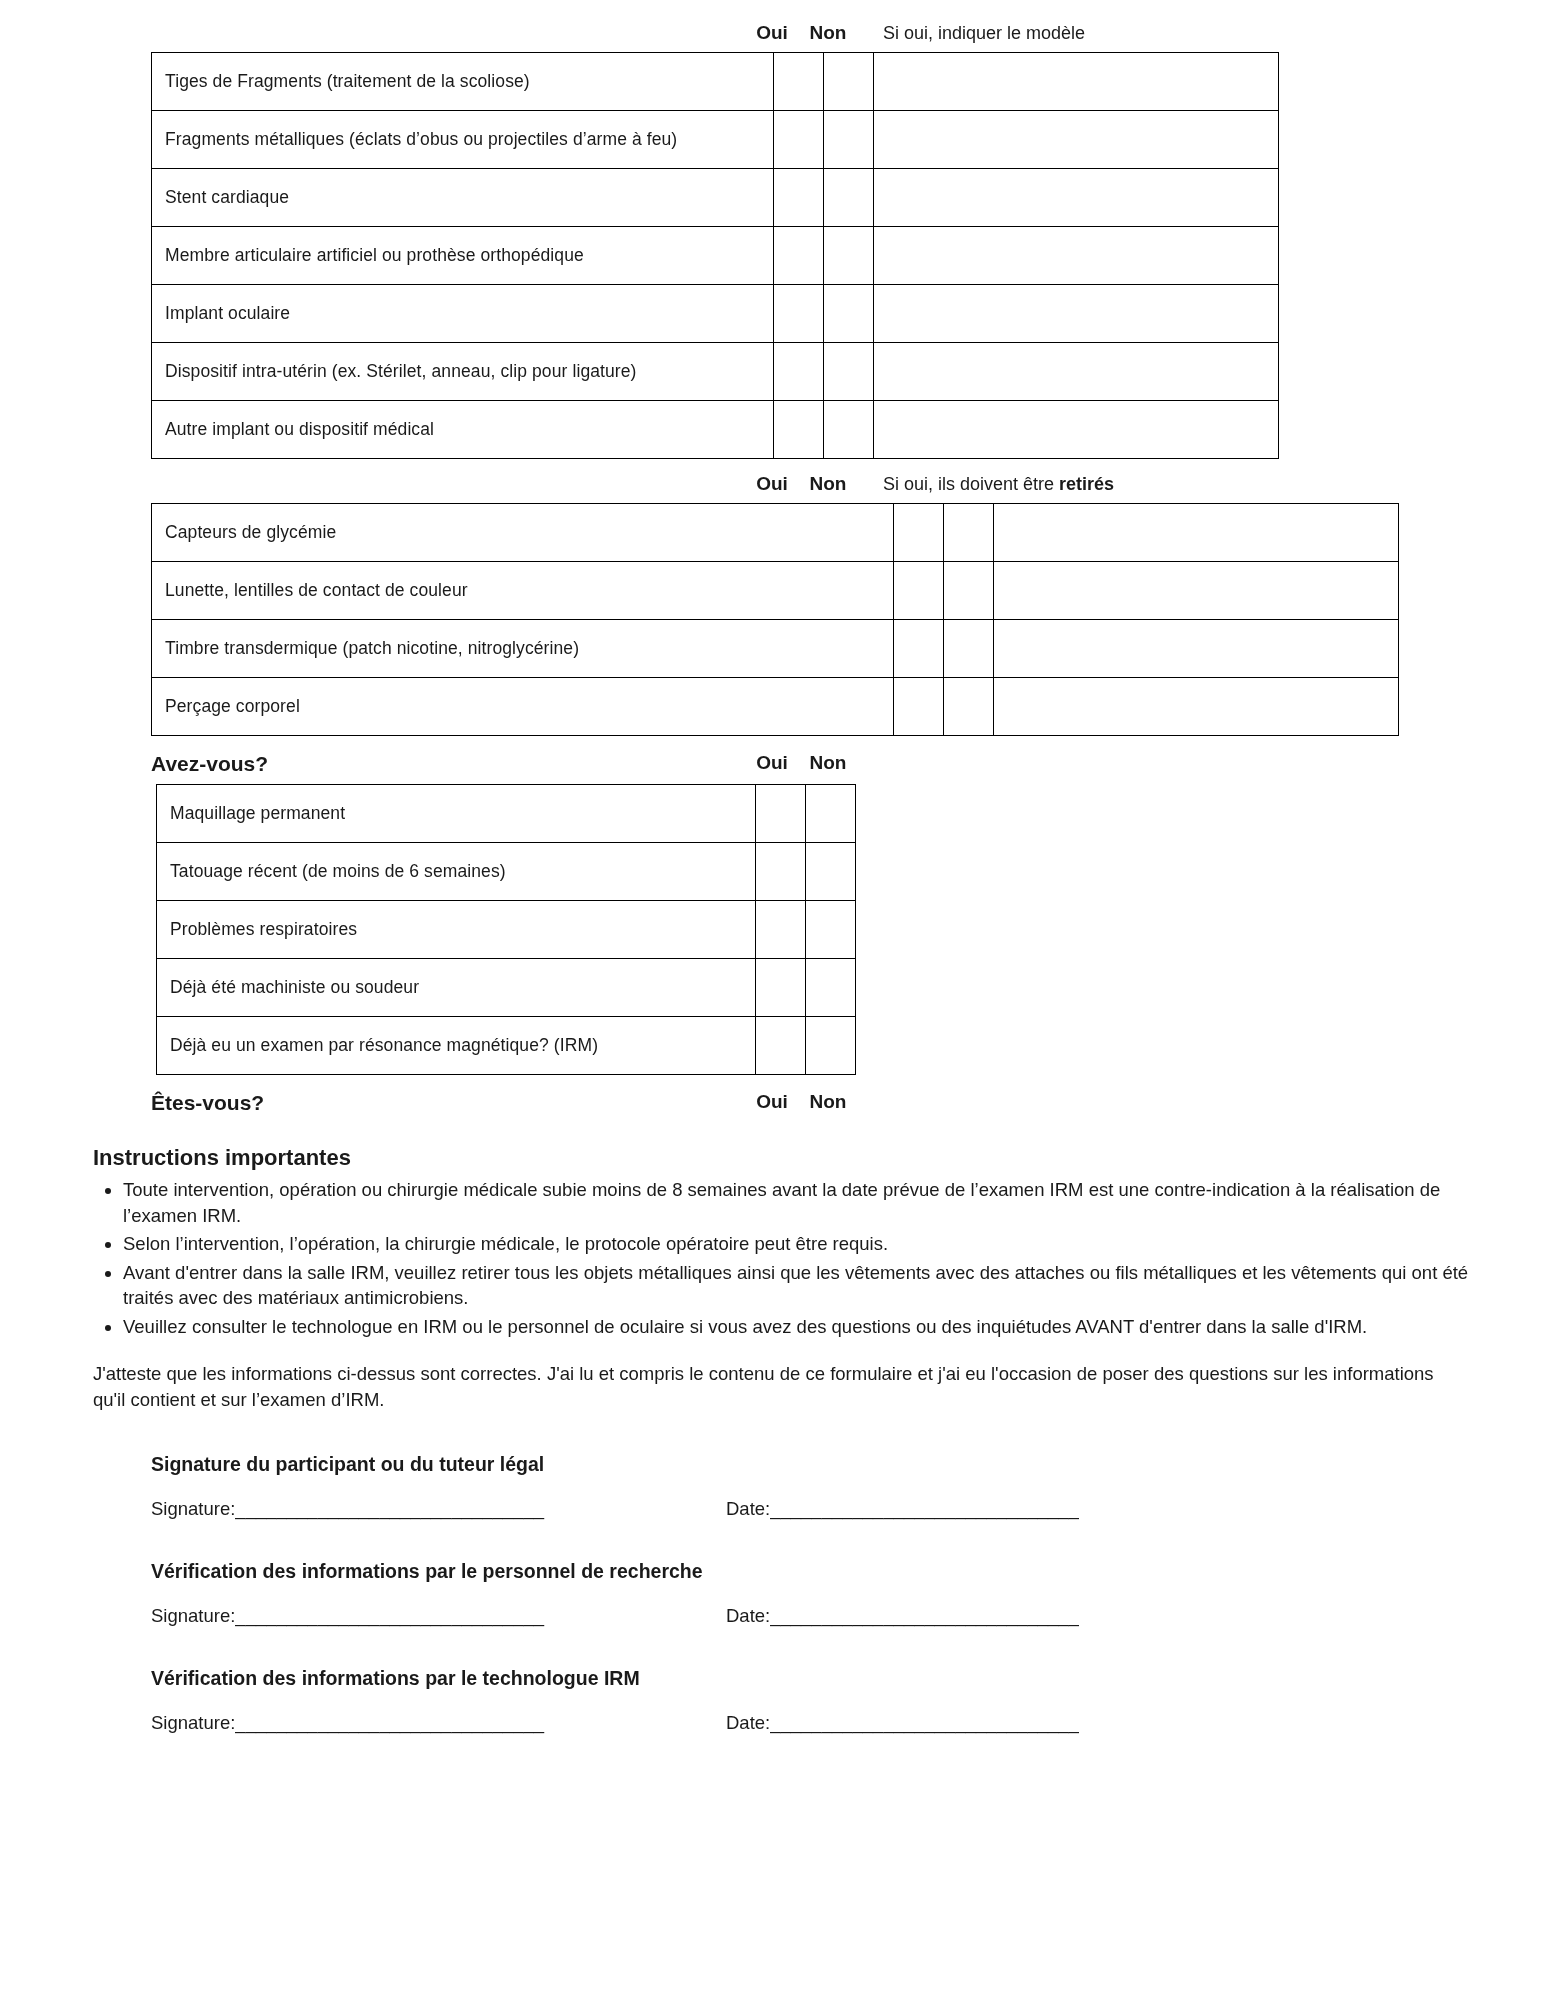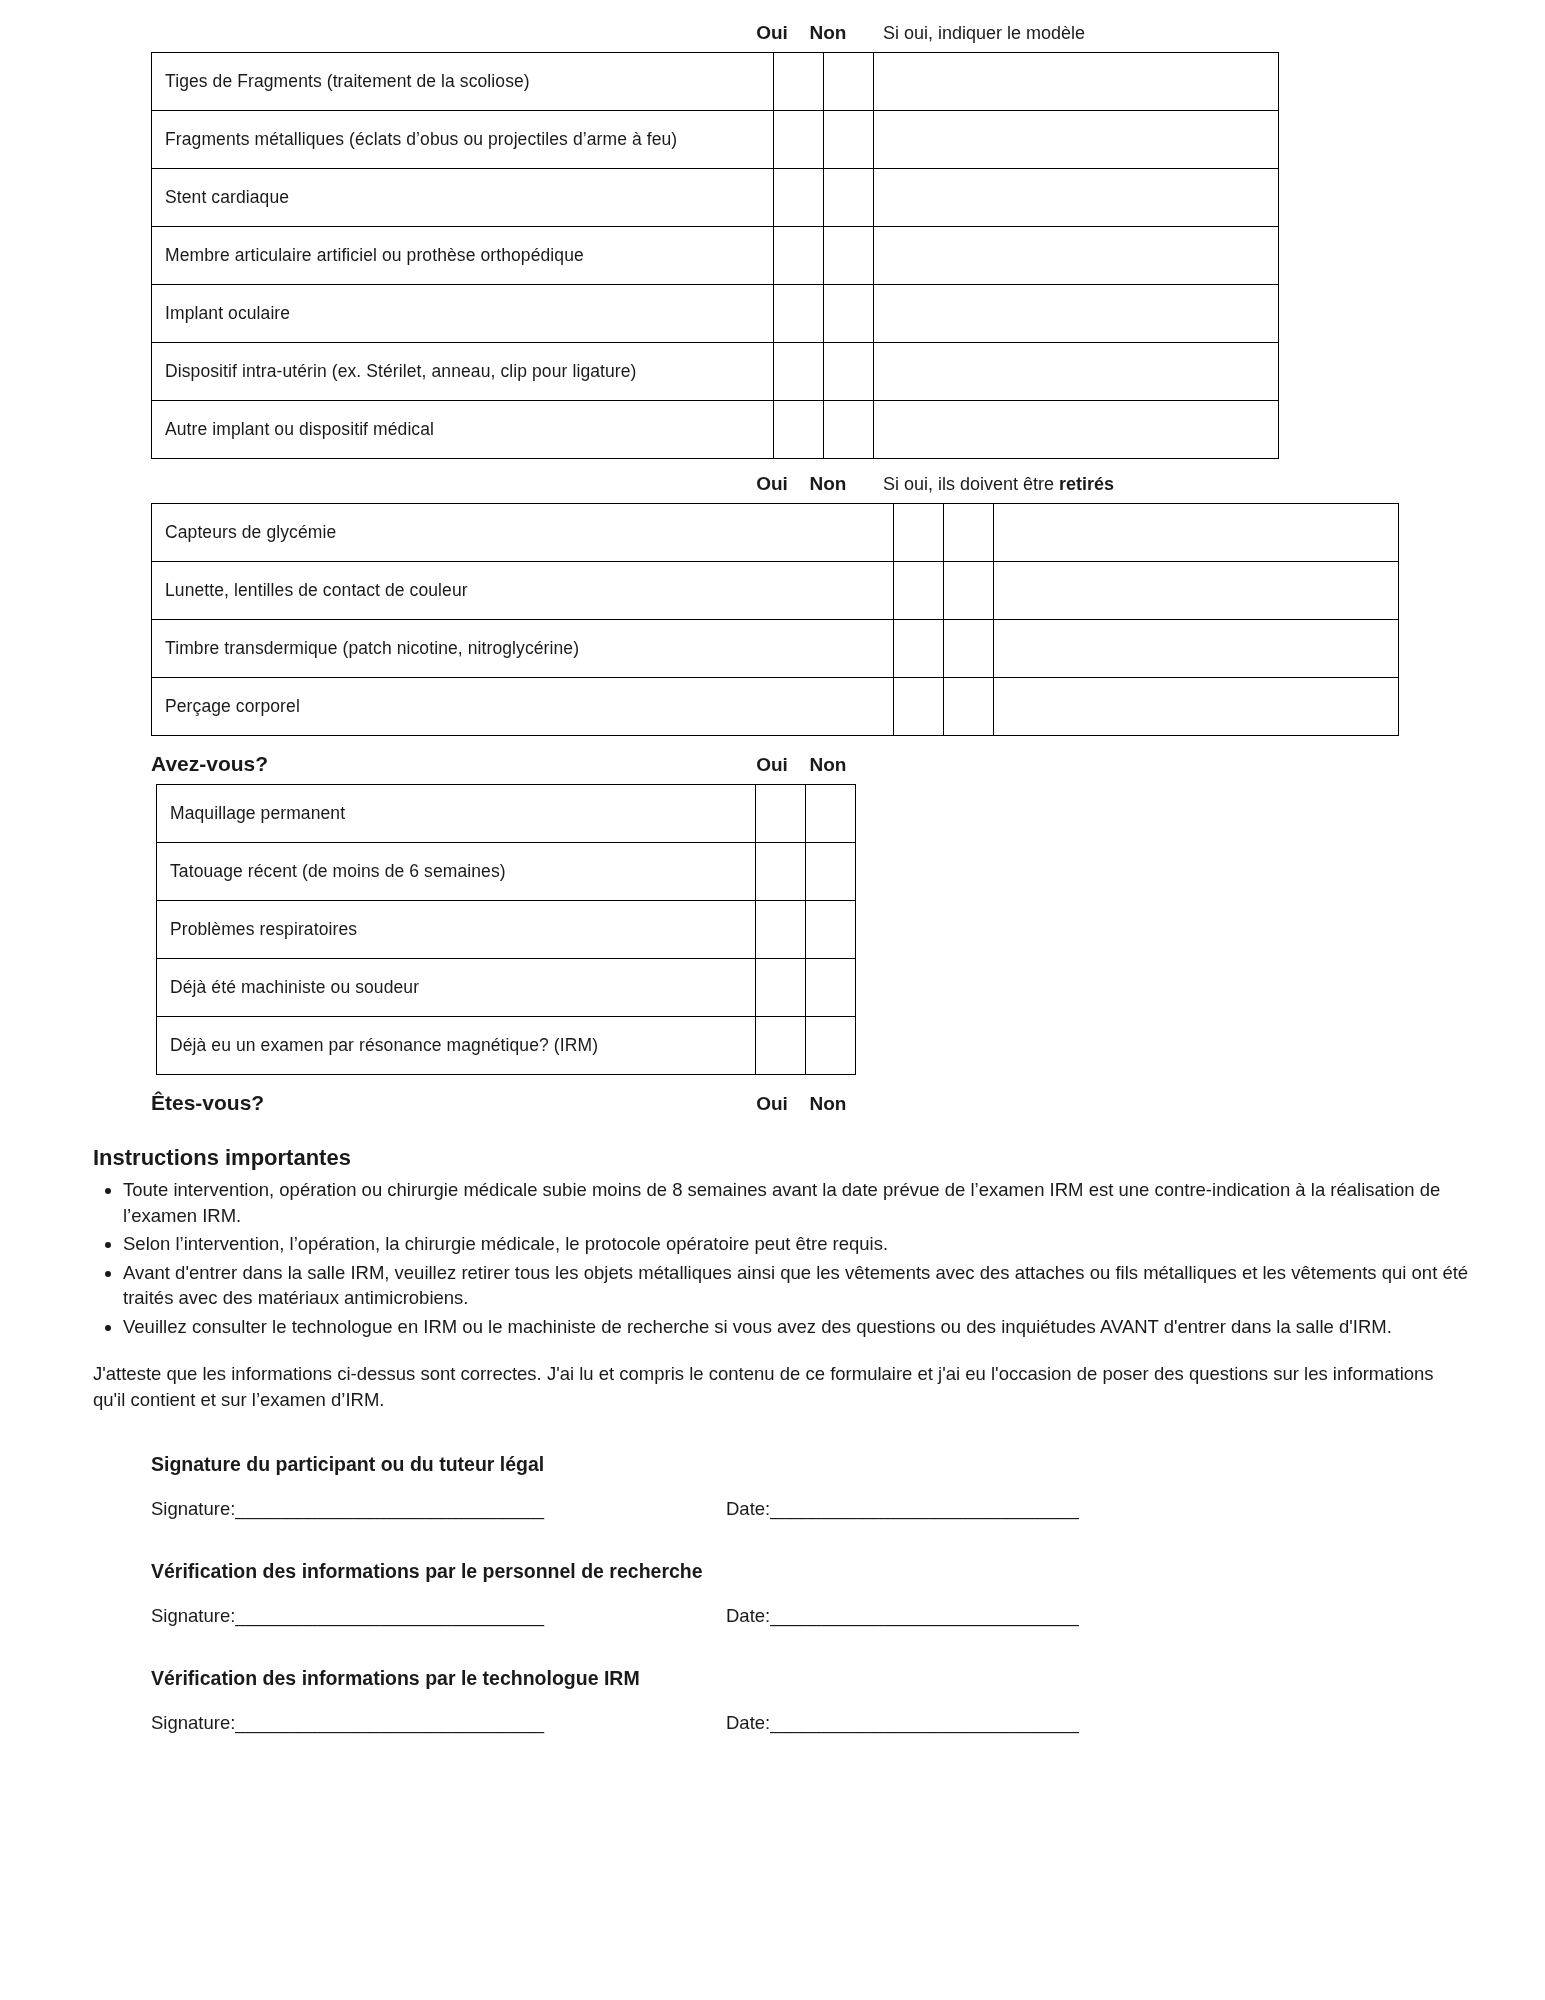--- a/index.html
+++ b/index.html
@@ -67,21 +67,20 @@
   }
   .col-head .note b { font-weight: bold; }
 
   .section-title {
     font-size: 21px;
     font-weight: bold;
     margin: 0;
   }
   .head-row {
     display: flex;
-    align-items: flex-end;
     margin: 16px 0 8px 0;
   }
 
   
   .indent-95 { margin-left: 95px; }
   .indent-100 { margin-left: 100px; }
 
   
   h2.instructions-heading {
     font-size: 22px;
@@ -260,21 +259,21 @@
     <div class="oui" style="font-size:19px;font-weight:bold;width:56px;text-align:center">Oui</div>
     <div class="non" style="font-size:19px;font-weight:bold;width:56px;text-align:center">Non</div>
   </div>
 
 
   <h2 class="instructions-heading">Instructions importantes</h2>
   <ul class="instructions">
     <li>Toute intervention, opération ou chirurgie médicale subie moins de 8 semaines avant la date prévue de l’examen IRM est une contre-indication à la réalisation de l’examen IRM.</li>
     <li>Selon l’intervention, l’opération, la chirurgie médicale, le protocole opératoire peut être requis.</li>
     <li> Avant d'entrer dans la salle IRM, veuillez retirer tous les objets métalliques ainsi que les vêtements avec des attaches ou fils métalliques et les vêtements qui ont été traités avec des matériaux antimicrobiens.</li>
-    <li>Veuillez consulter le technologue en IRM ou le machiniste de recherche si vous avez des questions ou des inquiétudes AVANT d'entrer dans la salle d'IRM.</li>
+    <li>Veuillez consulter le technologue en IRM ou le personnel de oculaire si vous avez des questions ou des inquiétudes AVANT d'entrer dans la salle d'IRM.</li>
   </ul>
 
   <p class="attest">J'atteste que les informations ci-dessus sont correctes. J'ai lu et compris le contenu de ce formulaire et j'ai eu l'occasion de poser des questions sur les informations qu'il contient et sur l’examen d’IRM.</p>
 
   <div class="sig-block">
     <h3>Signature du participant ou du tuteur légal</h3>
     <div class="sig-line">
       <div class="sig-part">
         <span>Signature:</span><span>______________________________</span>
       </div>

